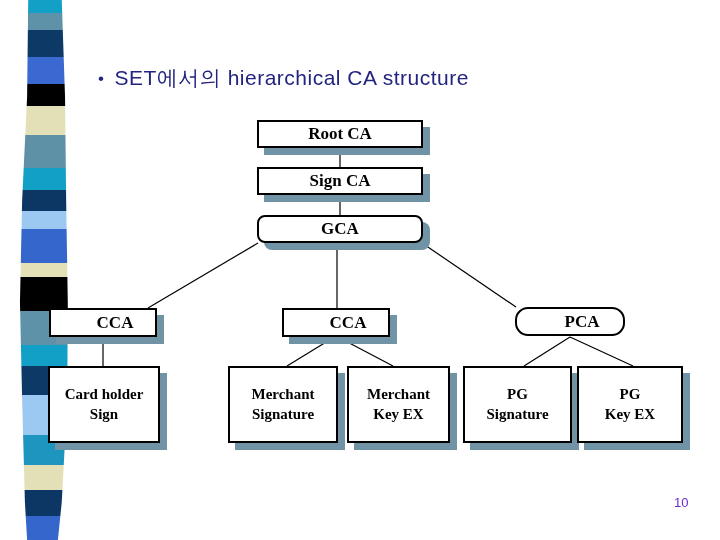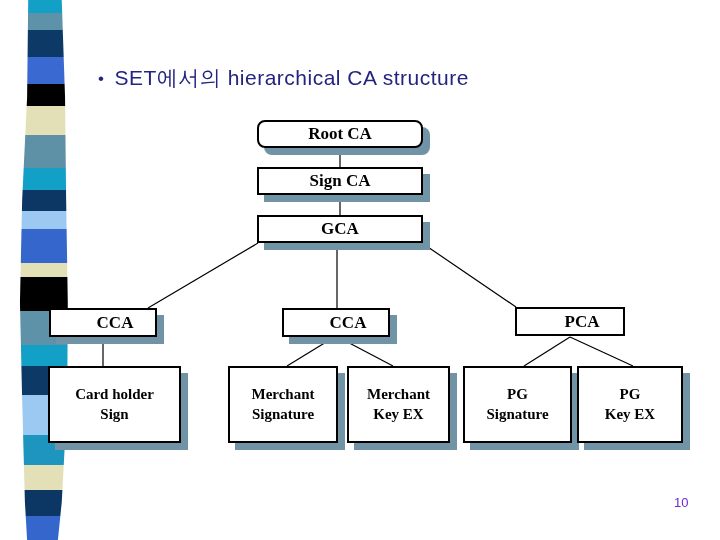--- a/index.html
+++ b/index.html
@@ -55,31 +55,31 @@
     justify-content: center;
     text-align: center;
     font-family: "Liberation Serif", serif;
     font-weight: bold;
     color: var(--label-color, #000000);
   }
   .node.shadowed { box-shadow: 7px 7px 0 0 var(--shadow-color, #7193A6); }
   .node .lbl { white-space: pre-line; line-height: 1.28; }
 
   .row1 { left: 257px; width: 166px; height: 28px; font-size: 17px; }
-  #node-root-ca  { top: 120px; border-radius: 8px; }
+  #node-root-ca  { top: 120px; }
   #node-brand-ca { top: 167px; }
-  #node-gca      { top: 215px; }
+  #node-gca      { top: 215px; border-radius: 8px; }
 
   .row2 { height: 29px; font-size: 17px; padding-left: 24px; }
   #node-cca-cardholder { left: 49px;  top: 308px; width: 108px; }
   #node-cca-merchant   { left: 282px; top: 308px; width: 108px; }
-  #node-pca            { left: 515px; top: 307px; width: 110px; }
+  #node-pca            { left: 515px; top: 307px; width: 110px; border-radius: 13px; }
 
   .row3 { top: 366px; height: 77px; font-size: 15px; }
-  #node-card-holder-sign   { left: 48px;  width: 133px; }
+  #node-card-holder-sign   { left: 48px;  width: 112px; }
   #node-merchant-signature { left: 228px; width: 110px; }
   #node-merchant-key-ex    { left: 347px; width: 103px; }
   #node-pg-signature       { left: 463px; width: 109px; }
   #node-pg-key-ex          { left: 577px; width: 106px; }
 
   .page-number {
     position: absolute;
     left: 674px; top: 495px;
     z-index: 2;
     font-size: 13px;

